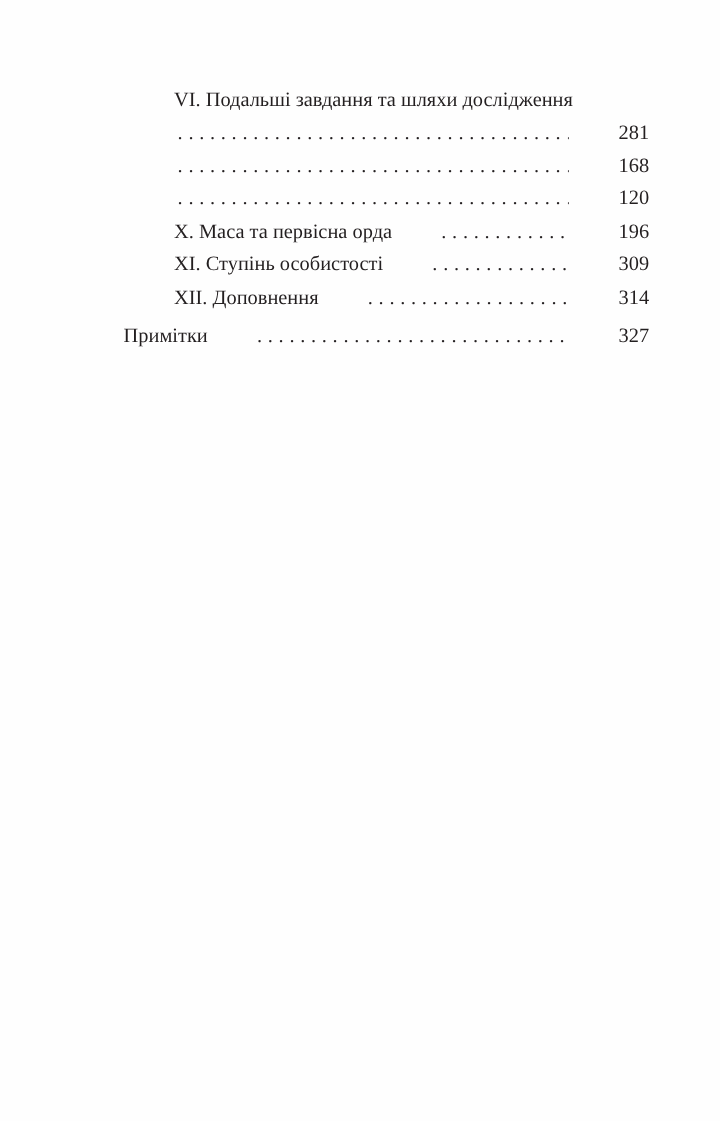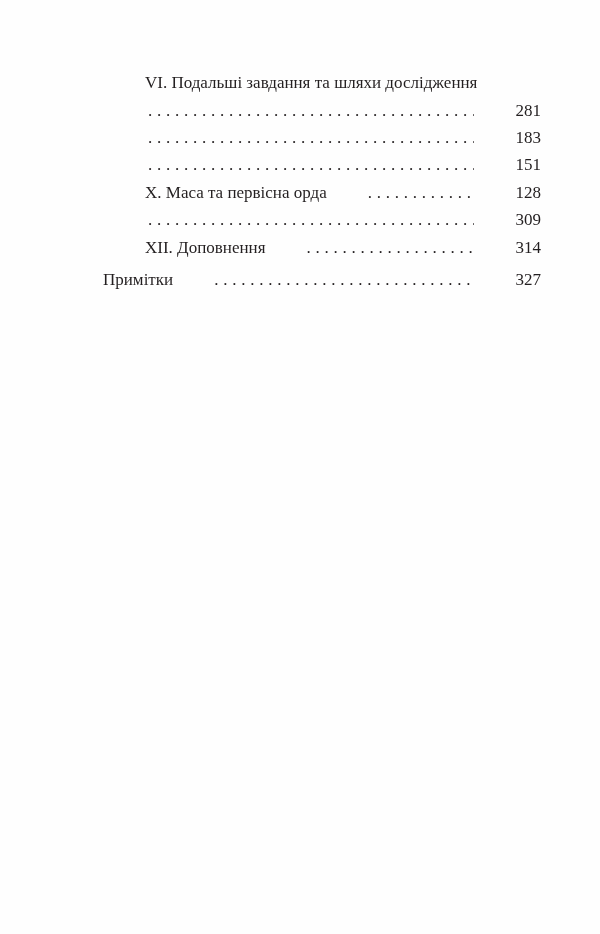--- a/index.html
+++ b/index.html
@@ -77,35 +77,36 @@
       <span class="toc-page">276</span>
     </div>
 
     <div class="toc-row sub" style="top:101px;">
       <span class="toc-leader"></span>
       <span class="toc-page">281</span>
     </div>
 
     <div class="toc-row sub" style="top:128px;">
       <span class="toc-leader"></span>
-      <span class="toc-page">183</span>
+      <span class="toc-page">168</span>
     </div>
 
     <div class="toc-row sub" style="top:155px;">
       <span class="toc-leader"></span>
-      <span class="toc-page">151</span>
+      <span class="toc-page">120</span>
     </div>
 
     <div class="toc-row sub" style="top:183px;">
       <span class="toc-title">X. Маса та первісна орда</span>
       <span class="toc-leader"></span>
-      <span class="toc-page">128</span>
+      <span class="toc-page">196</span>
     </div>
 
     <div class="toc-row sub" style="top:210px;">
+      <span class="toc-title">XI. Ступінь особистості</span>
       <span class="toc-leader"></span>
       <span class="toc-page">309</span>
     </div>
 
     <div class="toc-row sub" style="top:238px;">
       <span class="toc-title">XII. Доповнення</span>
       <span class="toc-leader"></span>
       <span class="toc-page">314</span>
     </div>
 

